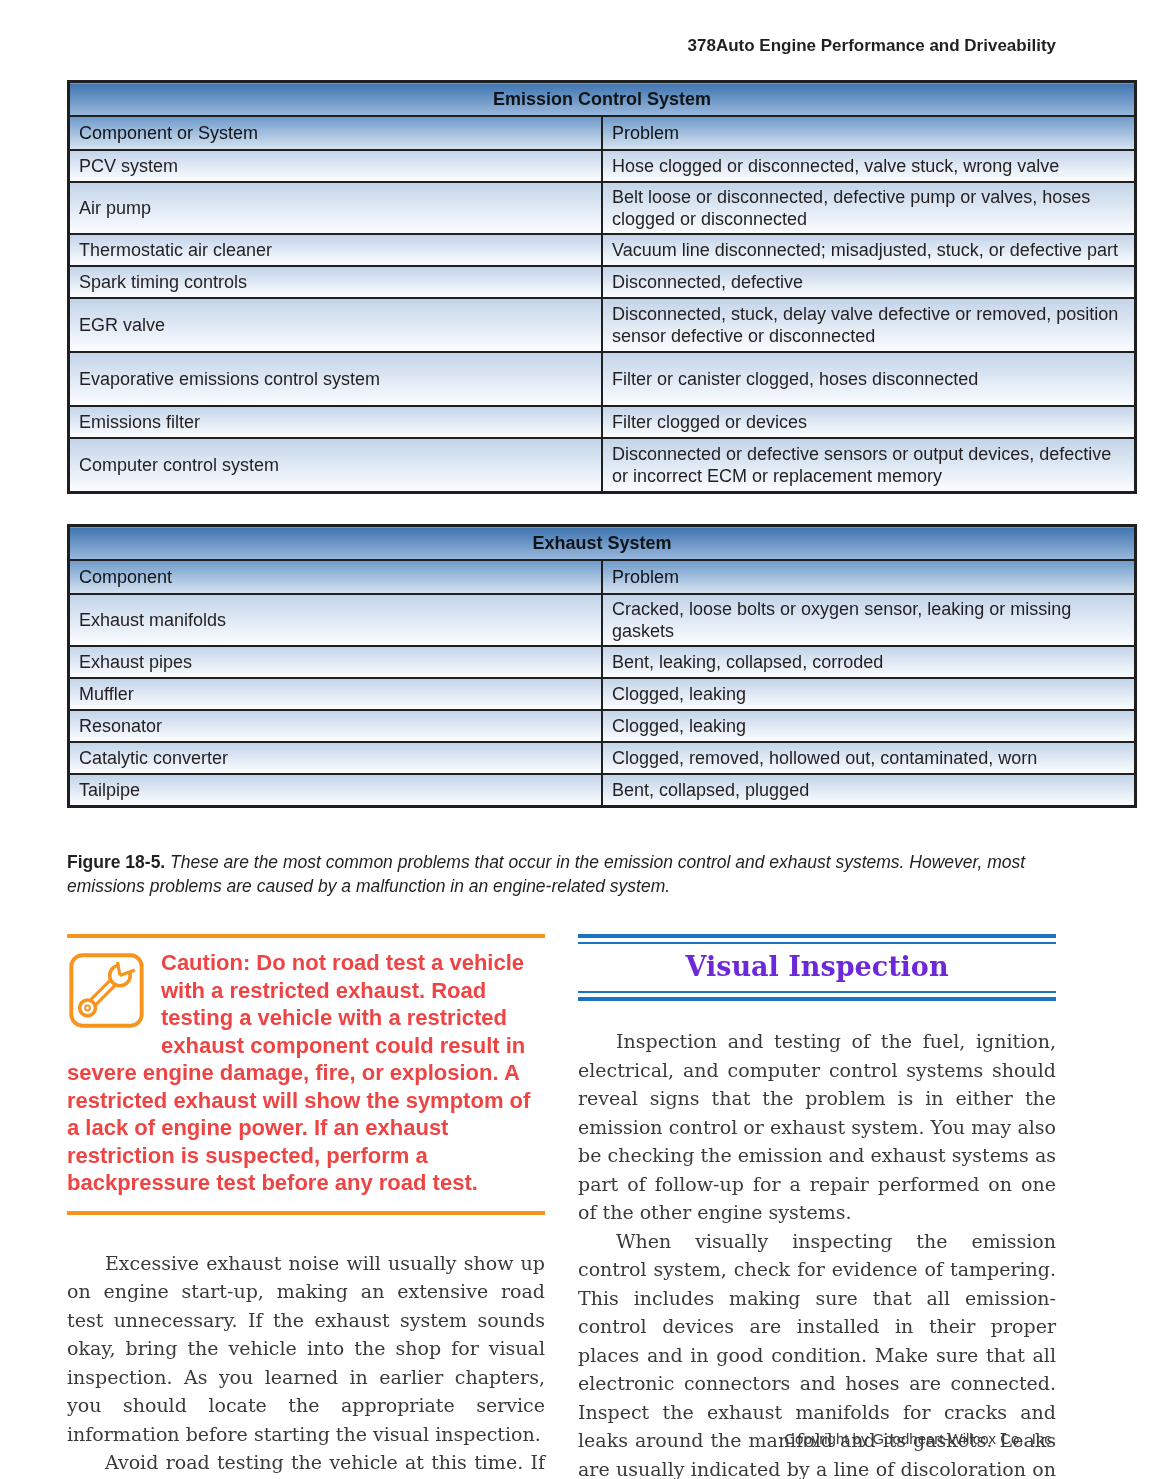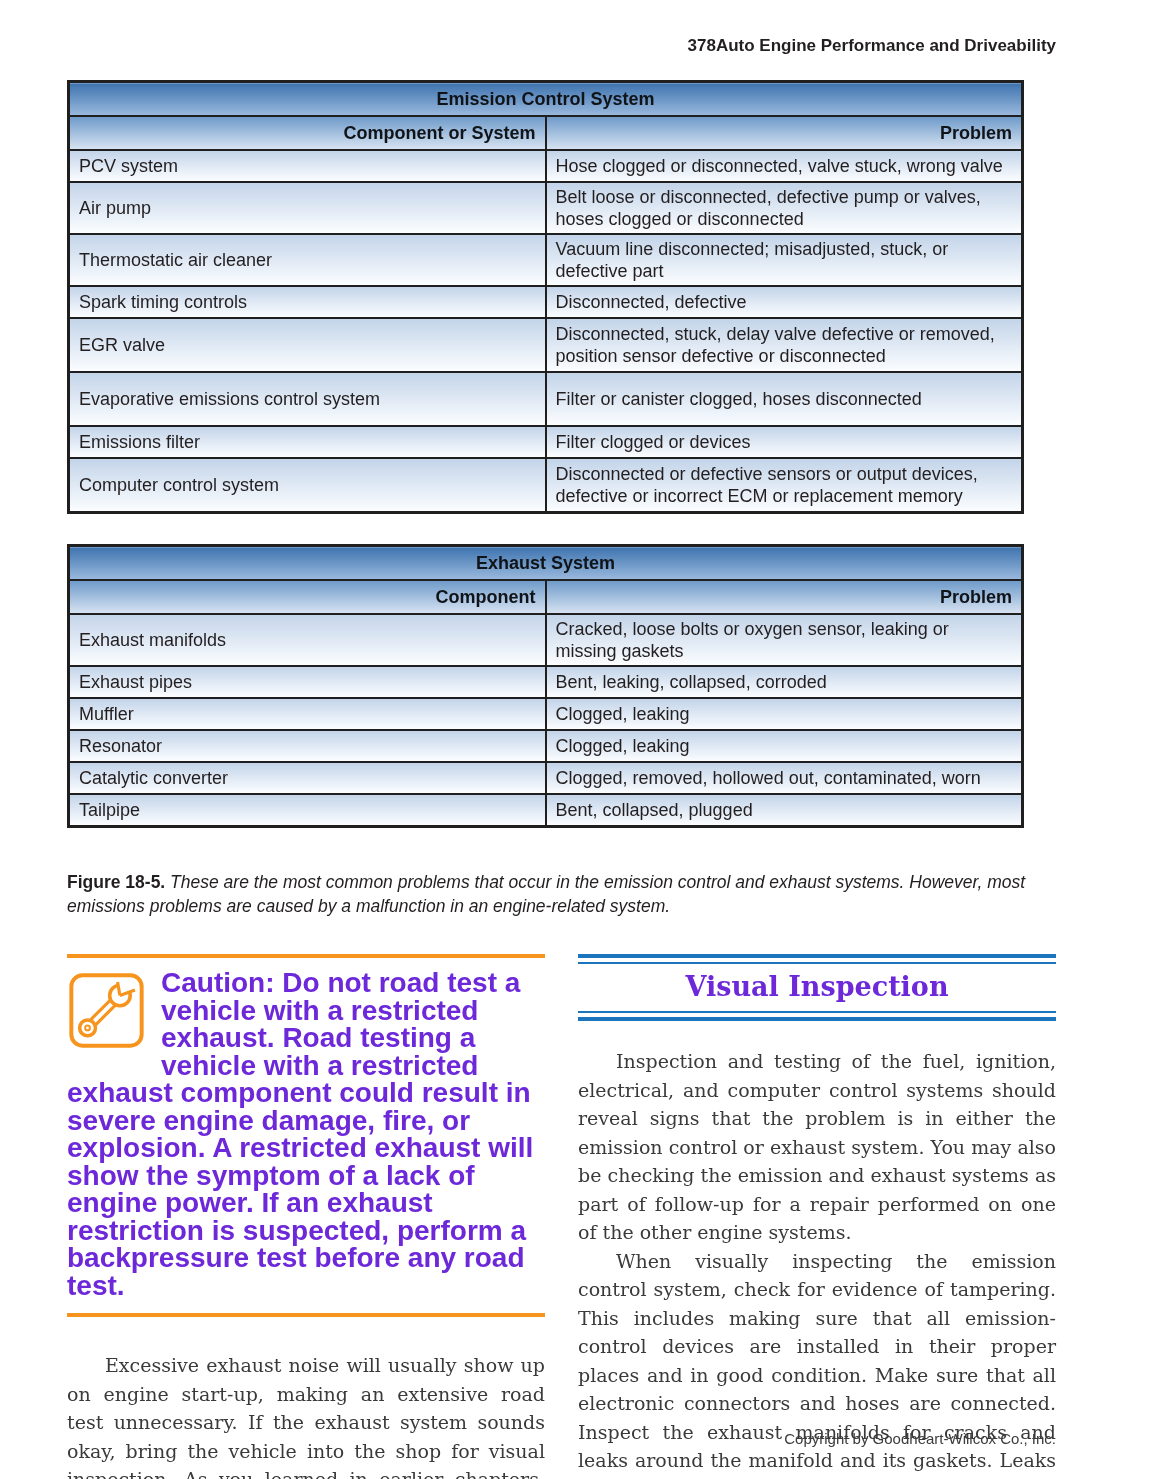--- a/index.html
+++ b/index.html
@@ -8,49 +8,49 @@
     font-family:"Liberation Sans", sans-serif; color:#231f20;
     overflow:hidden;
   }
   .page { padding:36px 100px 0 67px; box-sizing:border-box; }
 
   
   .runhead { display:flex; justify-content:flex-end; align-items:baseline;
     font-weight:bold; font-size:17px; }
 
   
-  table.gw { width:957px; border-collapse:collapse; border:3px solid #1f1f1f;
+  table.gw { width:1070px; border-collapse:collapse; border:3px solid #1f1f1f;
     table-layout:fixed; }
   table.gw.first { margin-top:24px; }
   table.gw.second { margin-top:30px;border-radius:12px; }
   table.gw td, table.gw th { border:2px solid #1f1f1f; padding:3px 9px;
     font-size:18px; line-height:22px; vertical-align:middle; }
   .t-title { background:linear-gradient(#3f74b0,#9ab9dd);
     font-weight:bold; font-size:19px; text-align:center; height:26px; color:#101418; }
   th.t-colhead { background:linear-gradient(#6f9bca,#d6e2f1);
-    font-weight:bold; font-size:19px; text-align:right; height:26px; color:#101418; }
+    font-weight:normal; font-size:19px; text-align:left; height:26px; color:#101418; }
   td.t-cell { background:linear-gradient(#c3d4e9,#fbfdff); }
   td.c1 { width:236px; }
   tr.h1 td { height:24px; }
   tr.h2 td { height:46px; }
 
   
   .fig-caption { margin-top:42px; width:989px; font-size:17.5px; line-height:24px; }
   .fig-caption .lbl { font-weight:bold; font-style:normal; }
   .fig-caption .txt { font-style:italic; }
 
   
   .cols { display:flex; gap:33px; margin-top:36px; }
   .col { width:478px; box-sizing:border-box; }
 
   
   .caution { border-top:4px solid #f7941d; border-bottom:4px solid #f7941d;
     padding:11px 0 14px 0; }
   .caution-icon { float:left; width:79px; height:79px; margin:2px 15px 4px 0; }
-  .caution-text { font-weight:bold; font-size:28px; line-height:27.5px; color:#6d28d9; }
+  .caution-text { font-weight:bold; font-size:22px; line-height:27.5px; color:#ef4444; }
 
   
   .body-par { font-family:"DejaVu Serif", serif; font-size:19px; line-height:28.5px;
     text-align:justify; text-indent:38px; margin:0; color:#3a3a3a; }
   .left-first { margin-top:34px; }
 
   
   .rule-top { border-top:4px solid #1c75bc; border-bottom:2px solid #1c75bc; height:4px; }
   .rule-bottom { border-top:2px solid #1c75bc; border-bottom:4px solid #1c75bc; height:4px; }
   .section-heading { font-family:"DejaVu Serif", serif; font-weight:bold;

